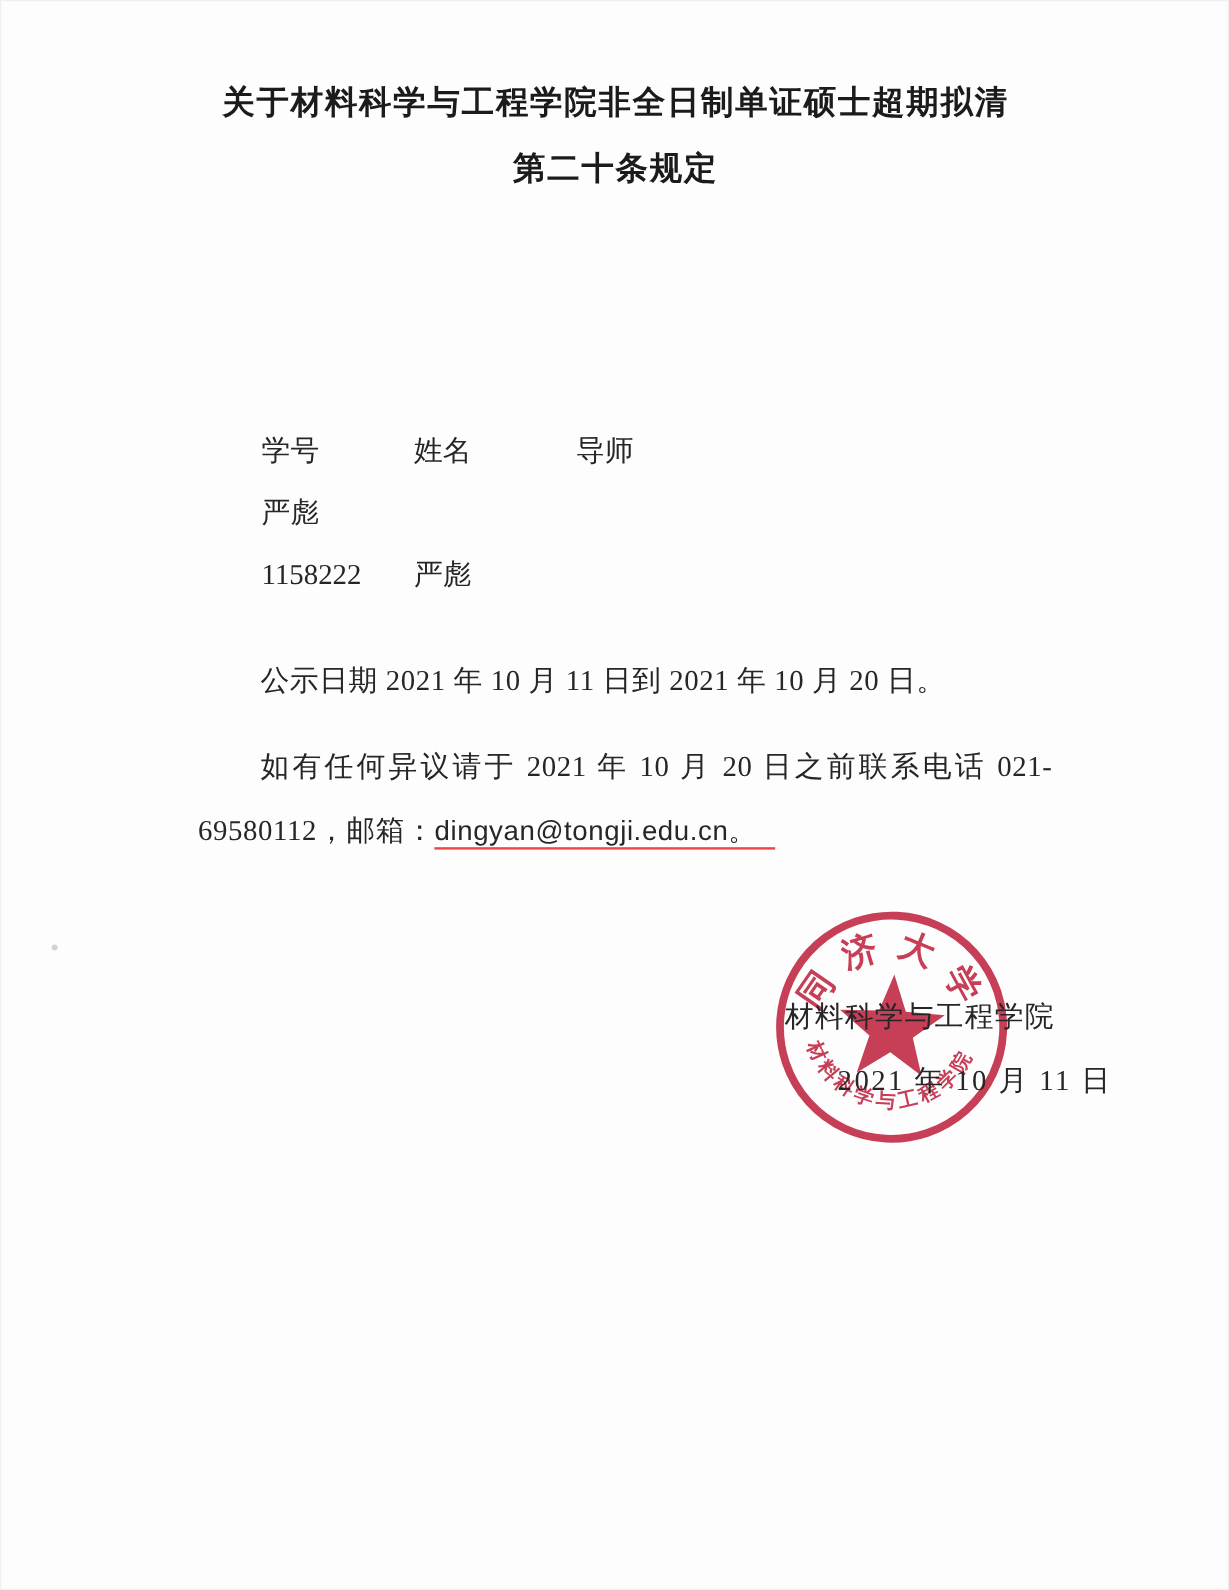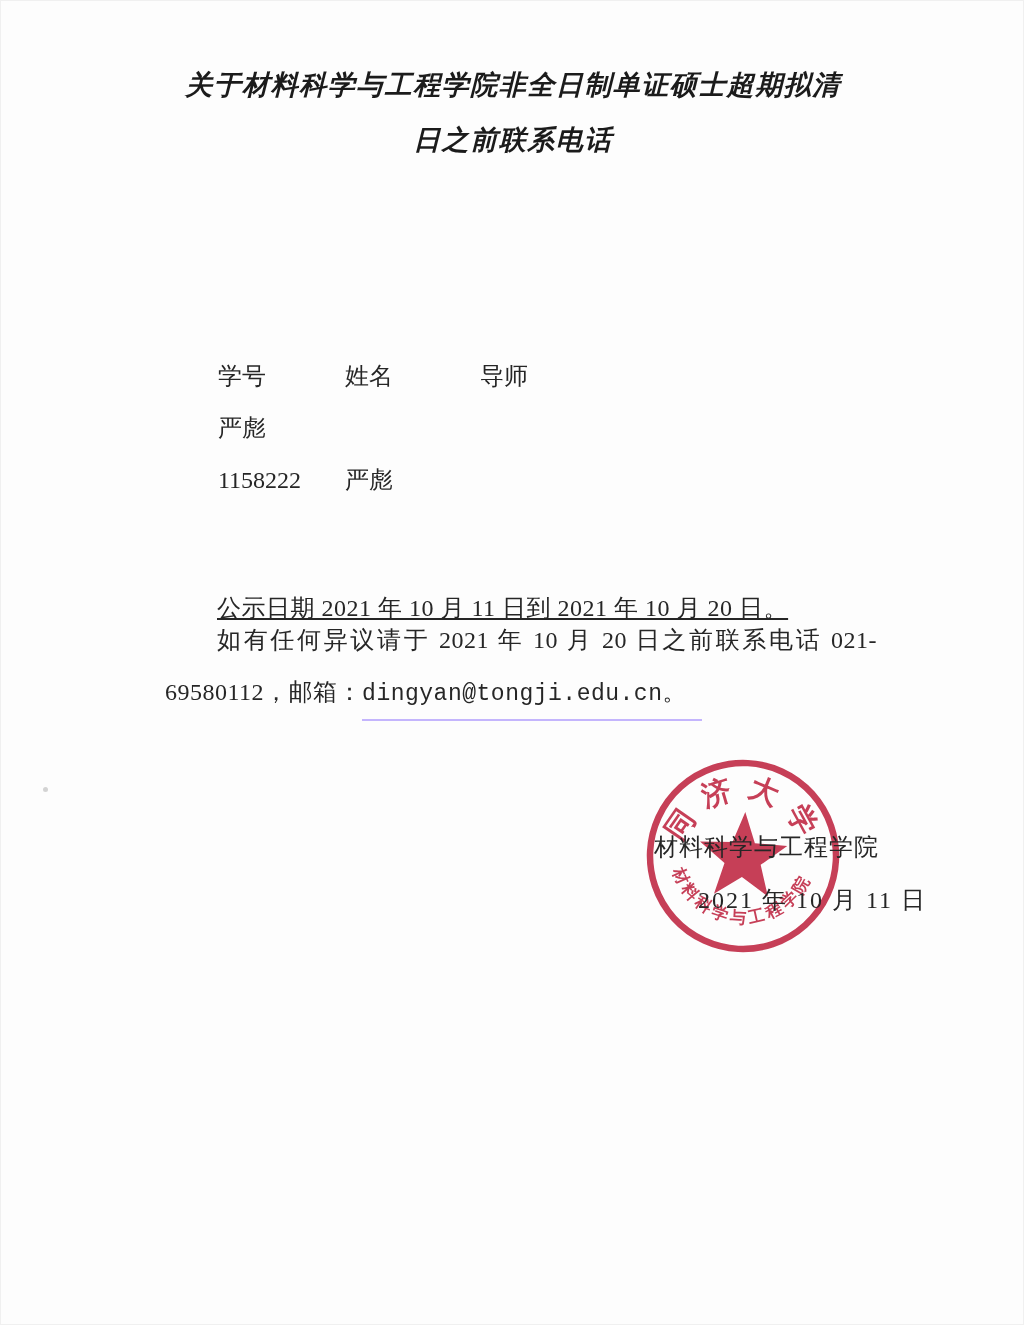--- a/index.html
+++ b/index.html
@@ -21,21 +21,21 @@
     width: 712px;
     margin: 0;
     text-align: center;
     font-family: "Liberation Sans", "DejaVu Sans", sans-serif;
     font-weight: 700;
     font-size: 27px;
     line-height: 55px;
     letter-spacing: 1.5px;
     color: #1b1b1b;
   }
-  .title-line { display: block; font-style: italic; }
+  .title-line { display: block; }
   .para {
     position: absolute;
     left: 165px;
     width: 712px;
     margin: 0;
     font-size: 24px;
     line-height: 52px;
     letter-spacing: 0.5px;
   }
   .justify { text-align: justify; text-justify: inter-character; }
@@ -43,27 +43,27 @@
   #intro { top: 192px; }
   .student-table {
     position: absolute;
     left: 218px;
     top: 350px;
     font-size: 24px;
   }
   .trow { display: flex; height: 52px; line-height: 52px; align-items: center; }
   .tcell-id { width: 127px; }
   .tcell-name { width: 135px; }
-  #publicity { top: 582px; text-decoration: underline; }
+  #publicity { top: 542px; }
   #contact { top: 614px; }
   .email {
-    border-bottom: 2px solid #c4b5fd;
+    border-bottom: 2px solid #ef4444;
     padding-right: 16px;
-    padding-bottom: 12px;
-    font-family: Liberation Mono, monospace;
+    padding-bottom: 1px;
+    font-family: Liberation Sans, sans-serif;
     font-size: 23px;
   }
   .sig-org {
     position: absolute;
     top: 831px;
     left: 654px;
     font-size: 24px;
     letter-spacing: 1px;
     z-index: 3;
   }
@@ -100,21 +100,21 @@
     opacity: 0.55;
   }
 </style>
 </head>
 <body>
 
 <div class="page">
 
   <h1 class="title">
     <span class="title-line">关于材料科学与工程学院非全日制单证硕士超期拟清</span>
-    <span class="title-line">日之前联系电话</span>
+    <span class="title-line">第二十条规定</span>
   </h1>
 
 
   <div class="student-table">
     <div class="trow">
       <span class="tcell-id">学号</span>
       <span class="tcell-name">姓名</span>
       <span class="tcell-advisor">导师</span>
     </div>
     <div class="trow">

